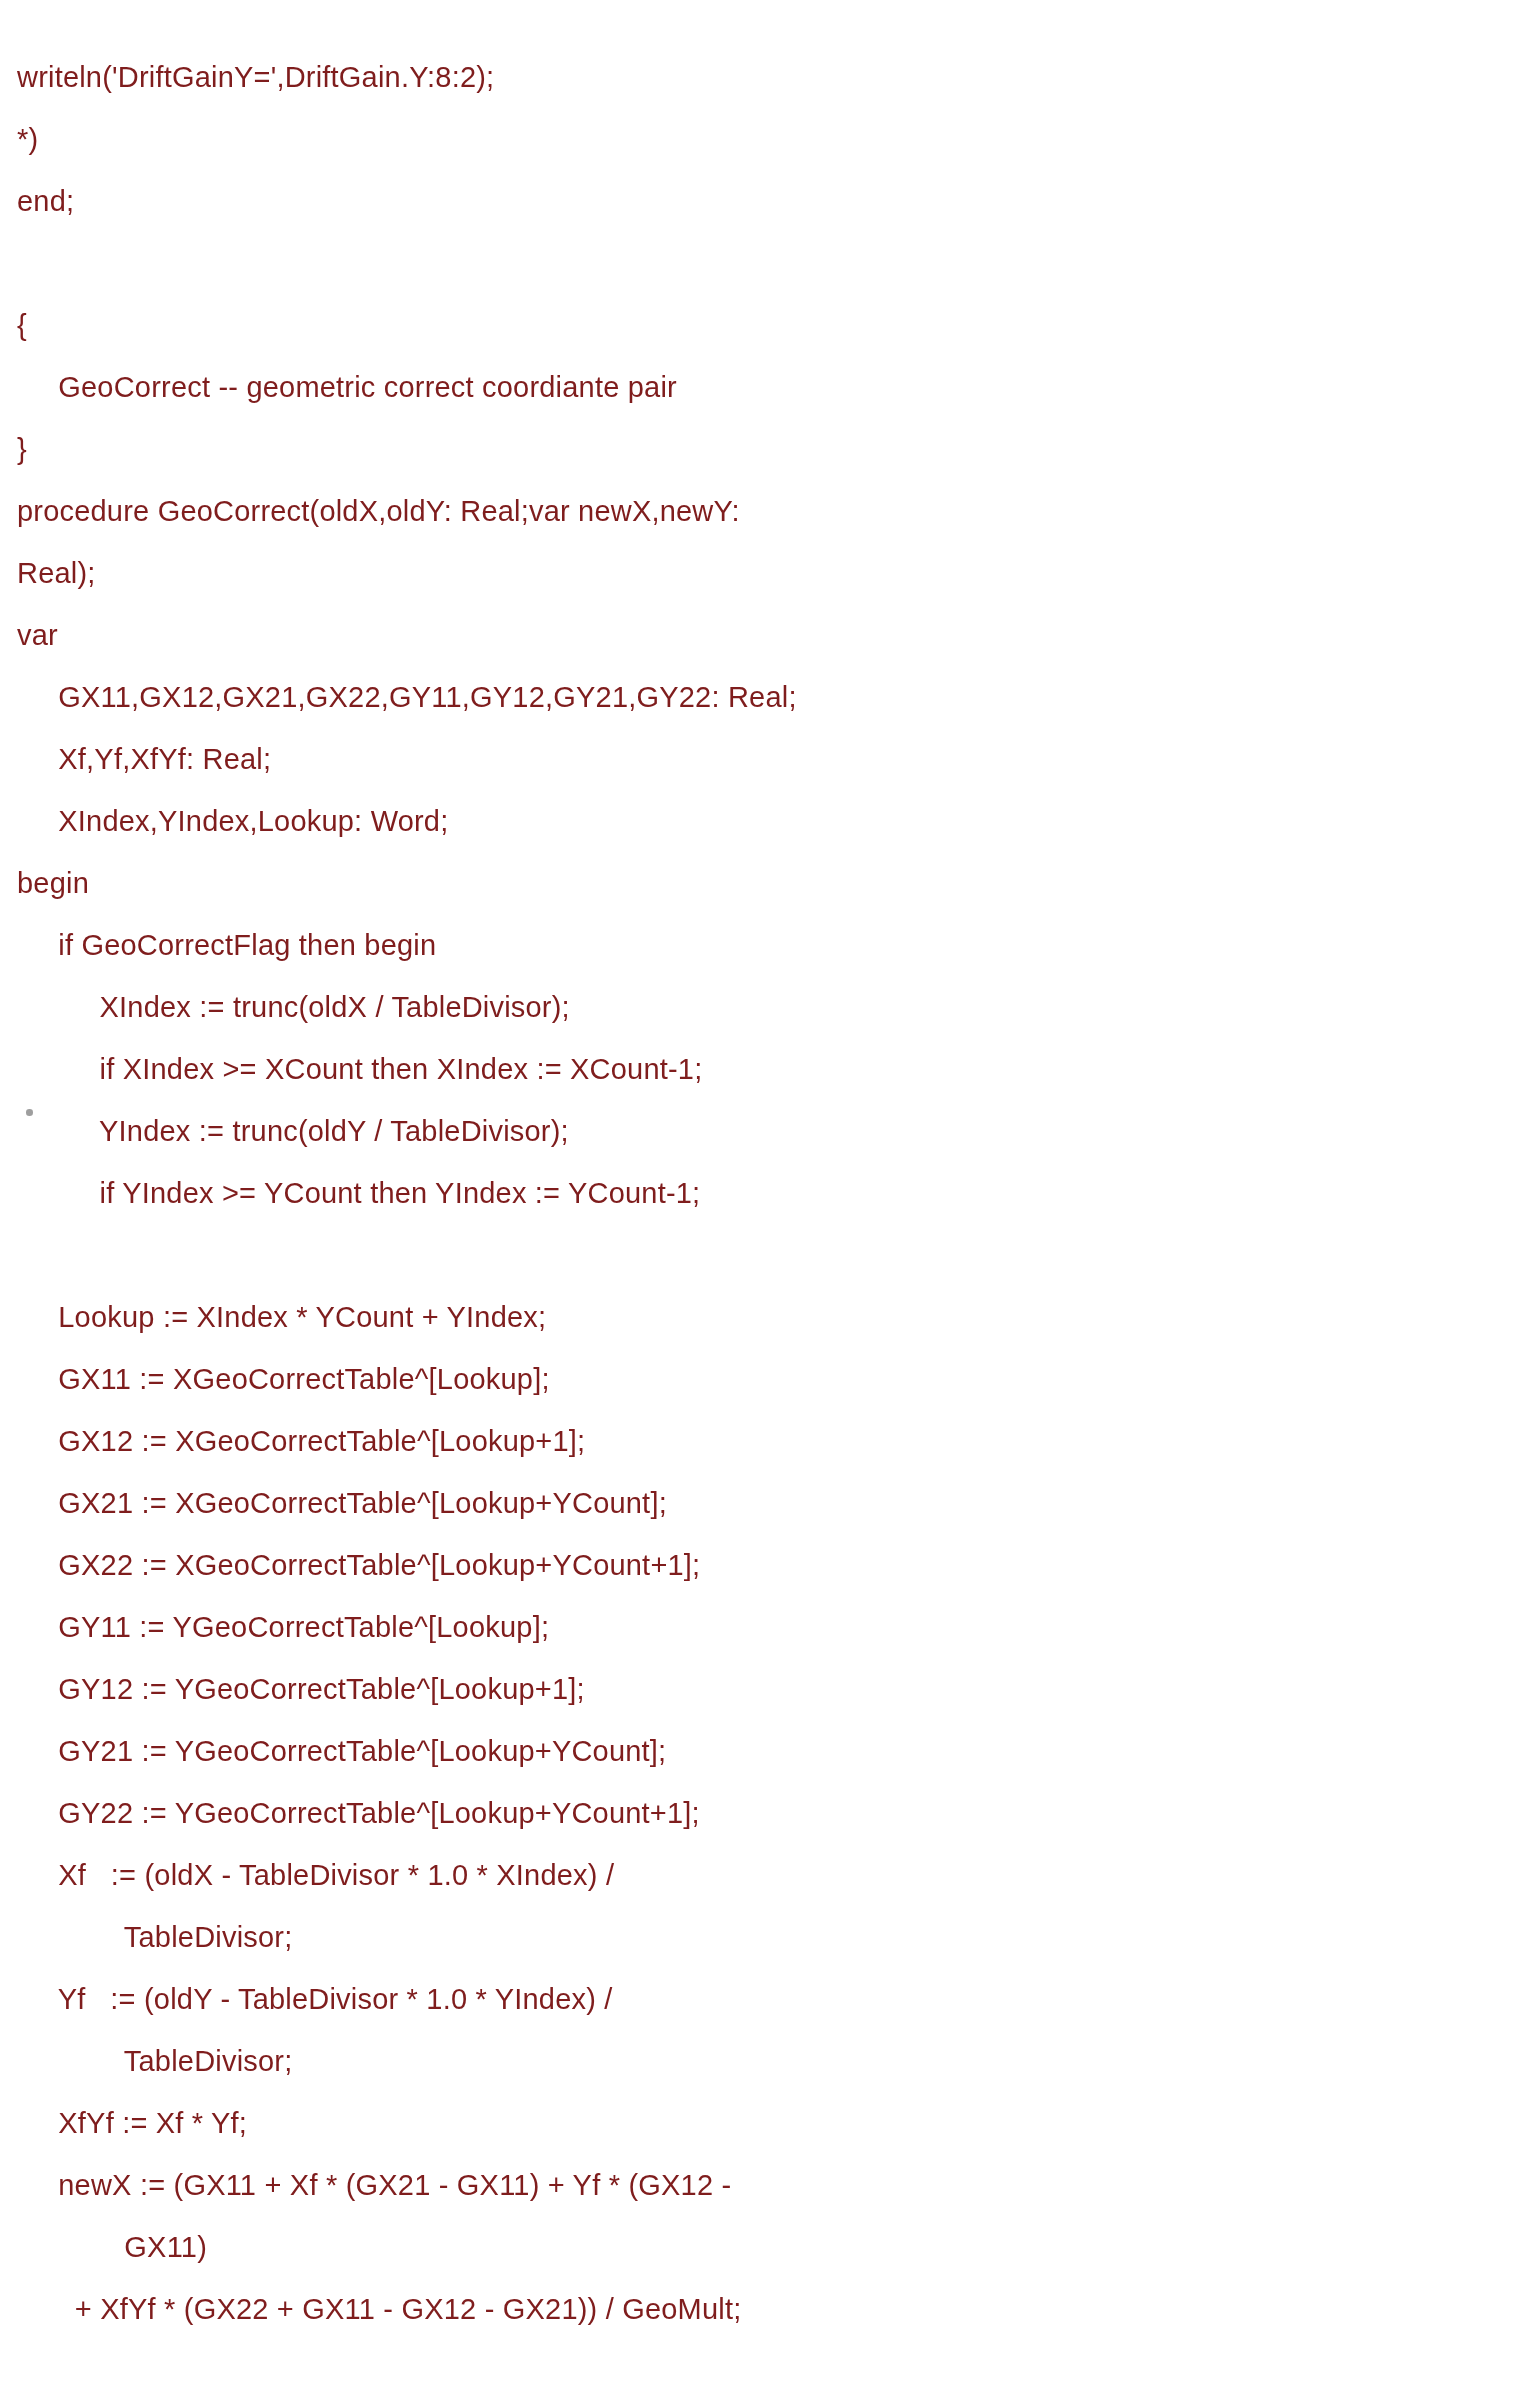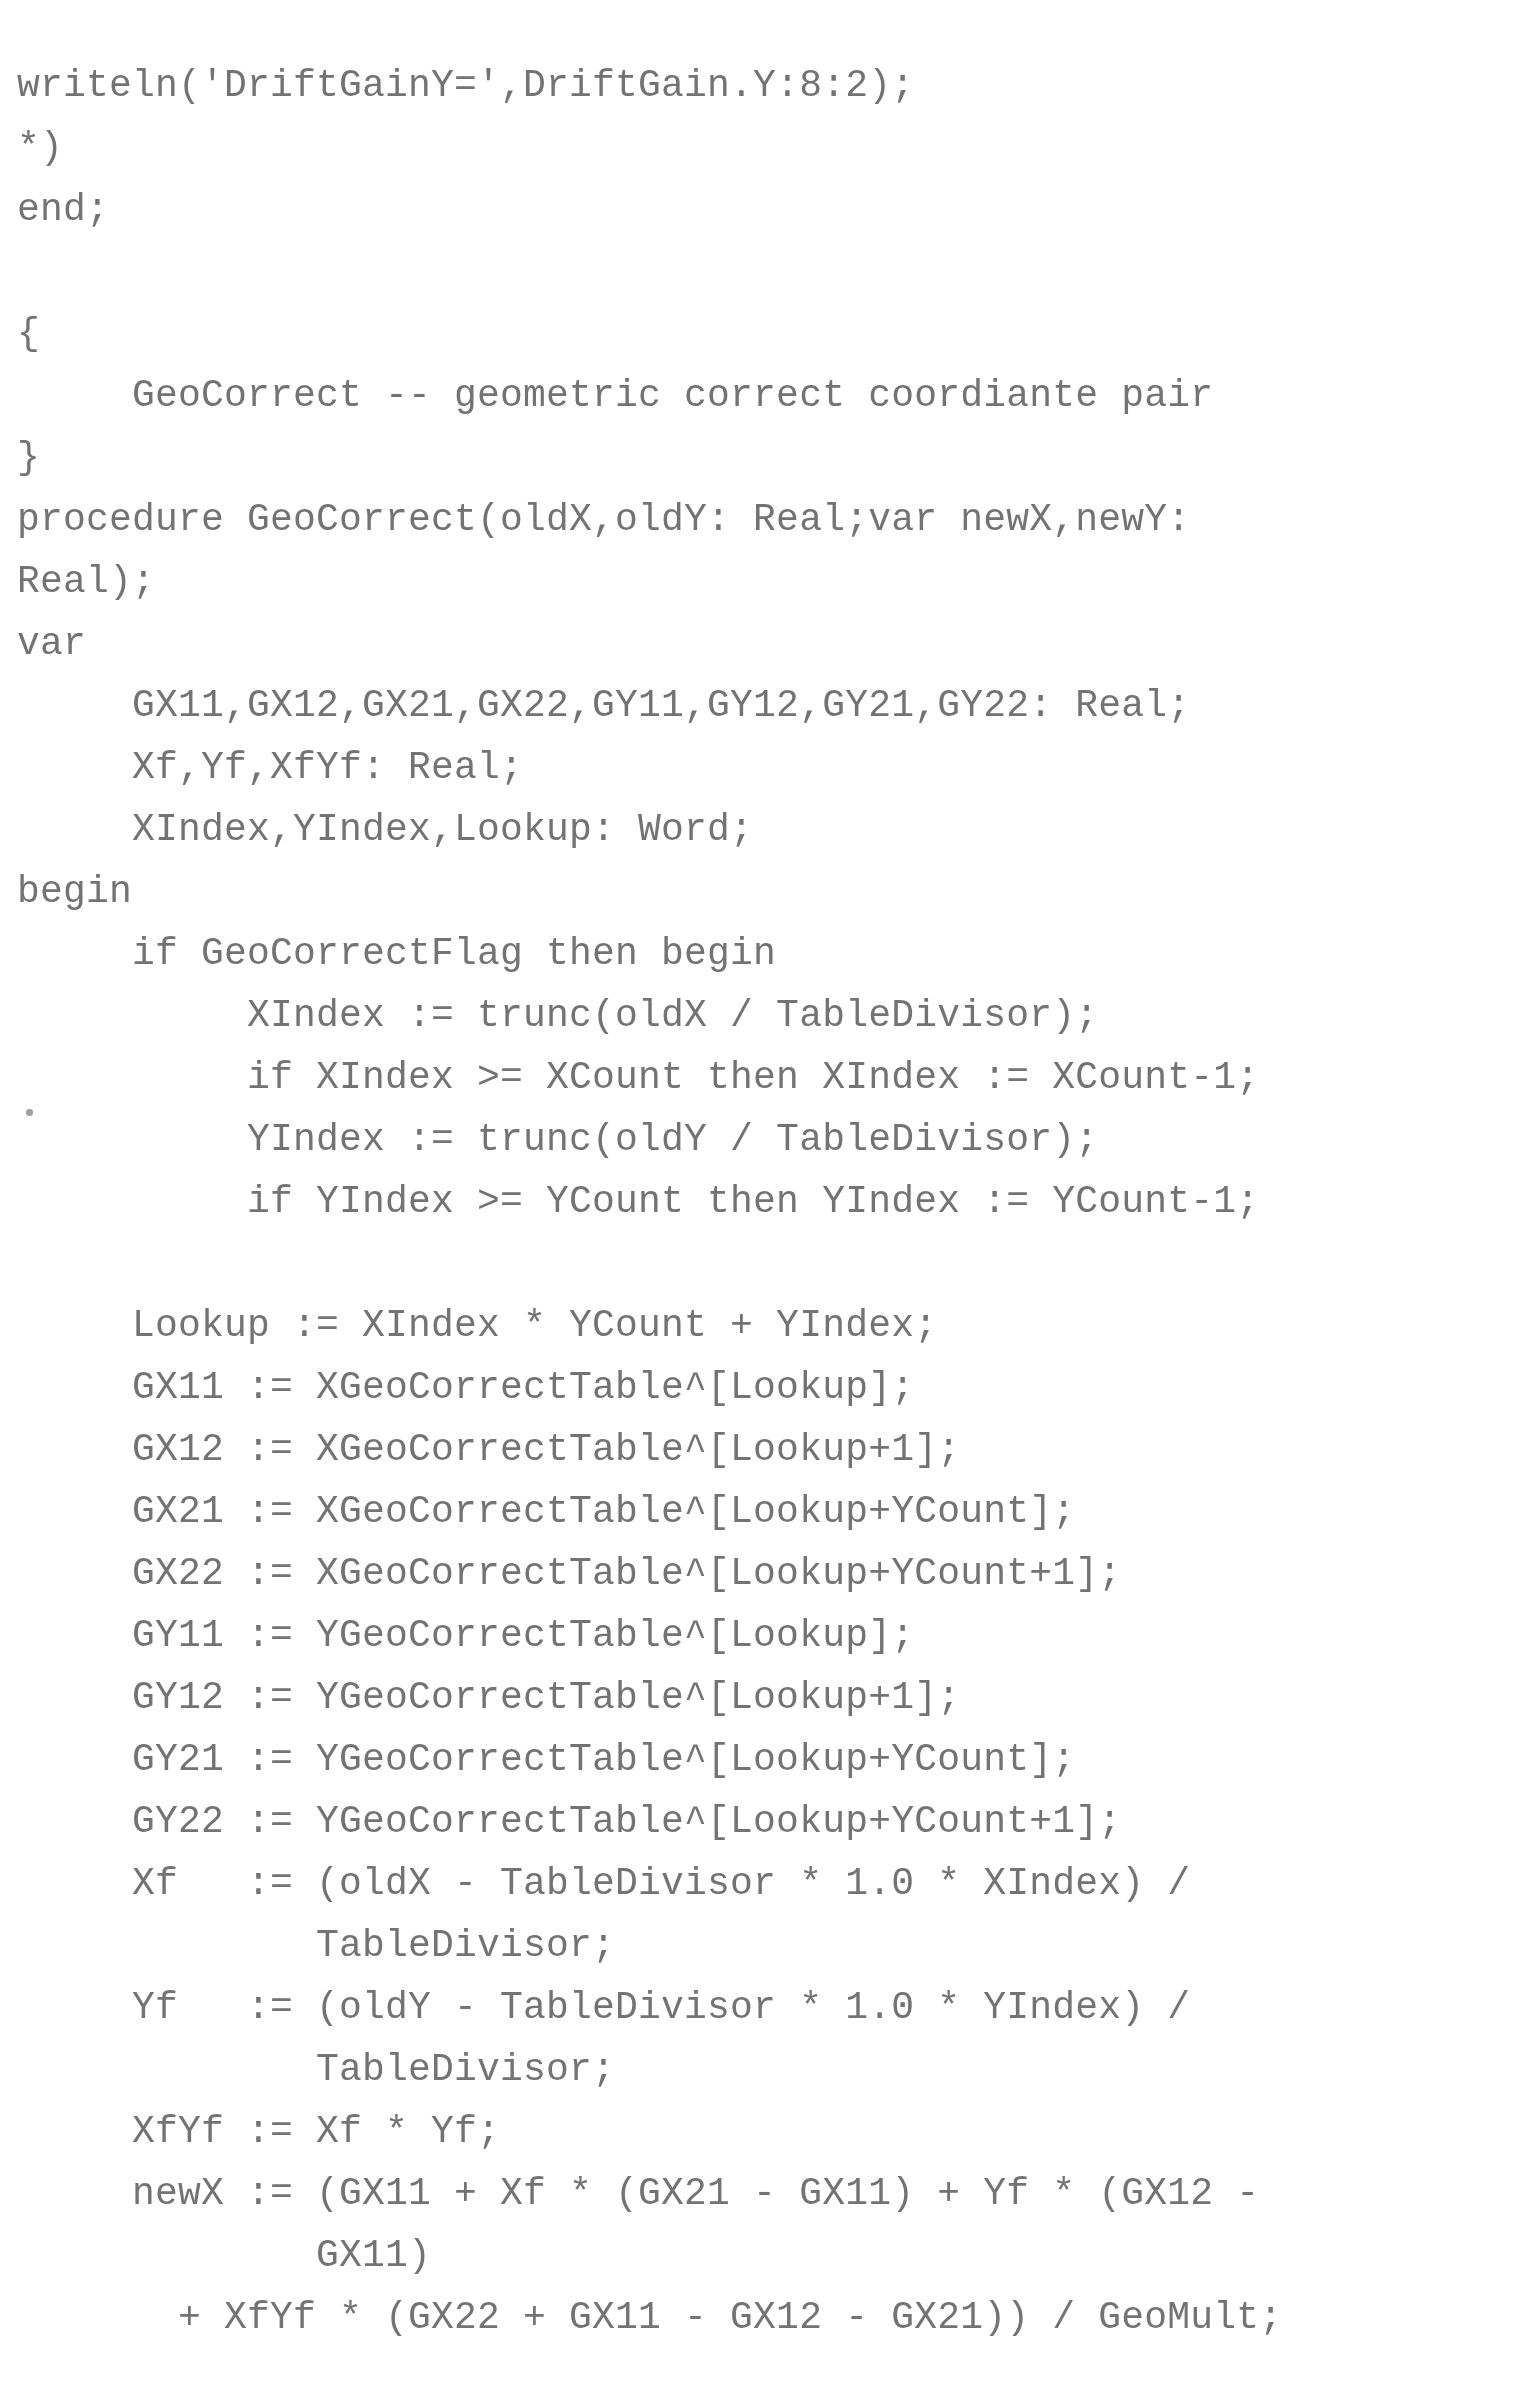--- a/index.html
+++ b/index.html
@@ -15,24 +15,24 @@
   }
   #page {
     position: relative;
     width: 1529px;
     height: 2406px;
     background: #ffffff;
     box-sizing: border-box;
     padding: 17px 0 0 17px;
   }
   #code {
-    font-family: Liberation Mono, monospace;
-    font-size: 38px;
+    font-family: Liberation Sans, sans-serif;
+    font-size: 29px;
     line-height: 62px;
-    color: #737373;
+    color: #7f1d1d;
     white-space: pre;
     letter-spacing: 0.2px;
   }
   .line {
     height: 62px;
     white-space: pre;
   }
   .blank {
     height: 62px;
   }

